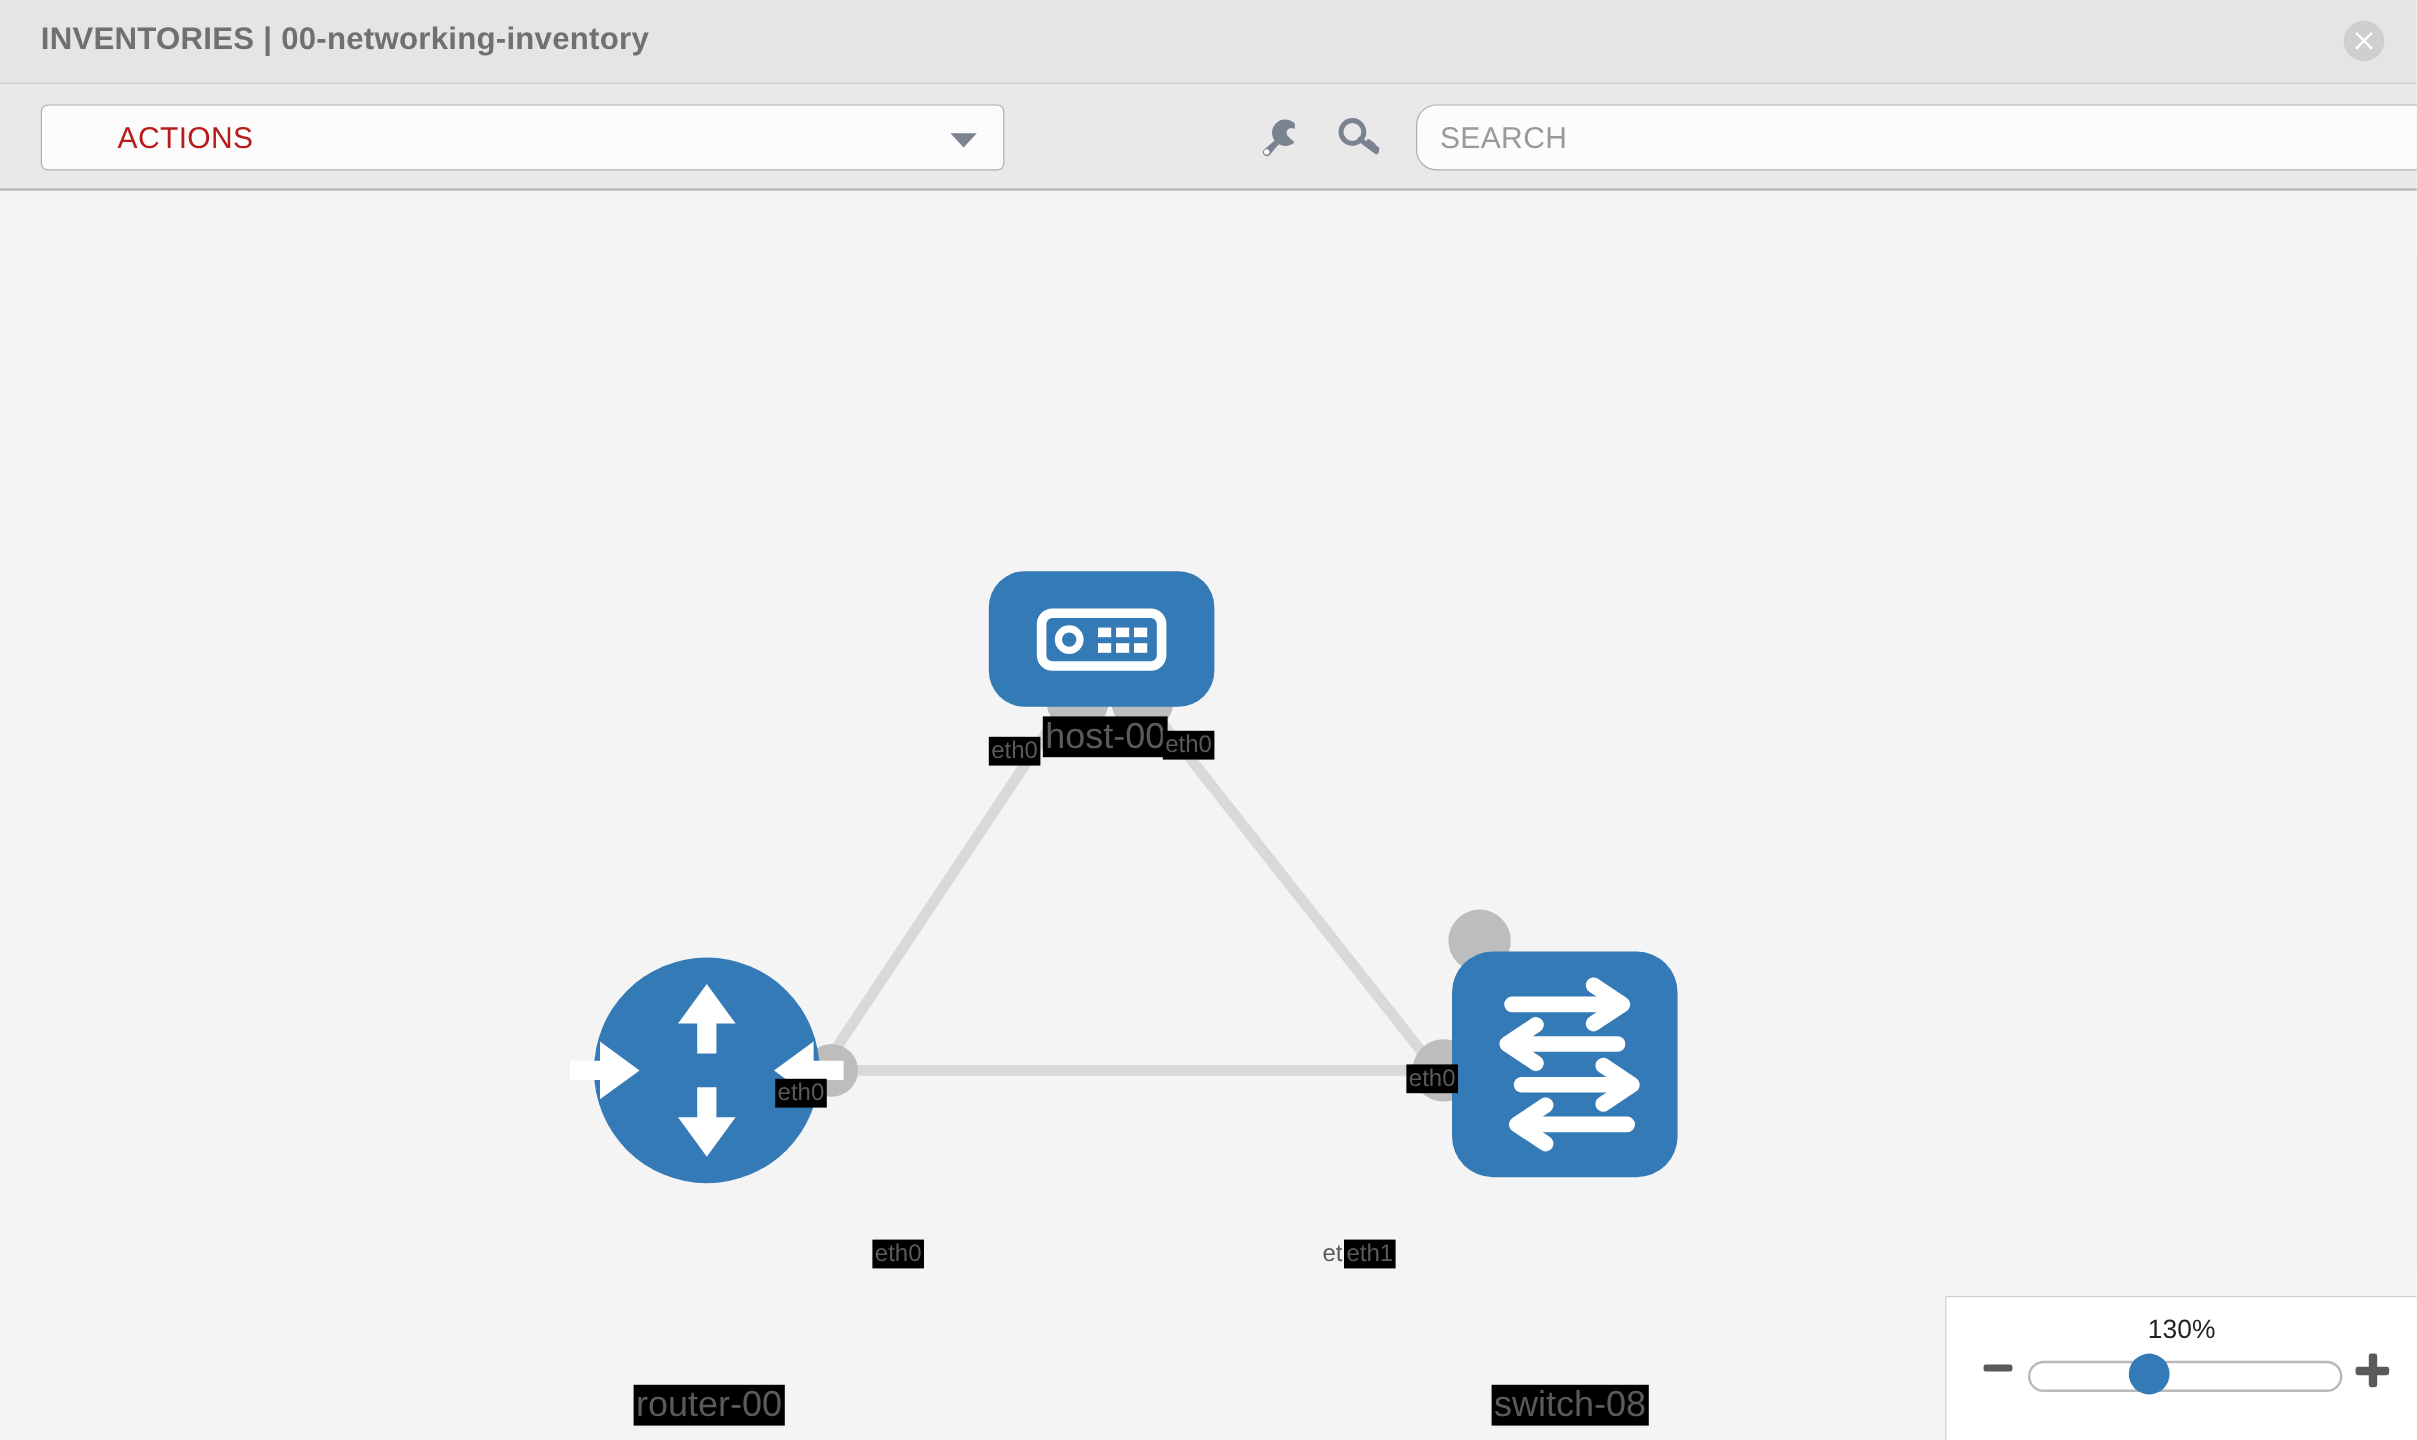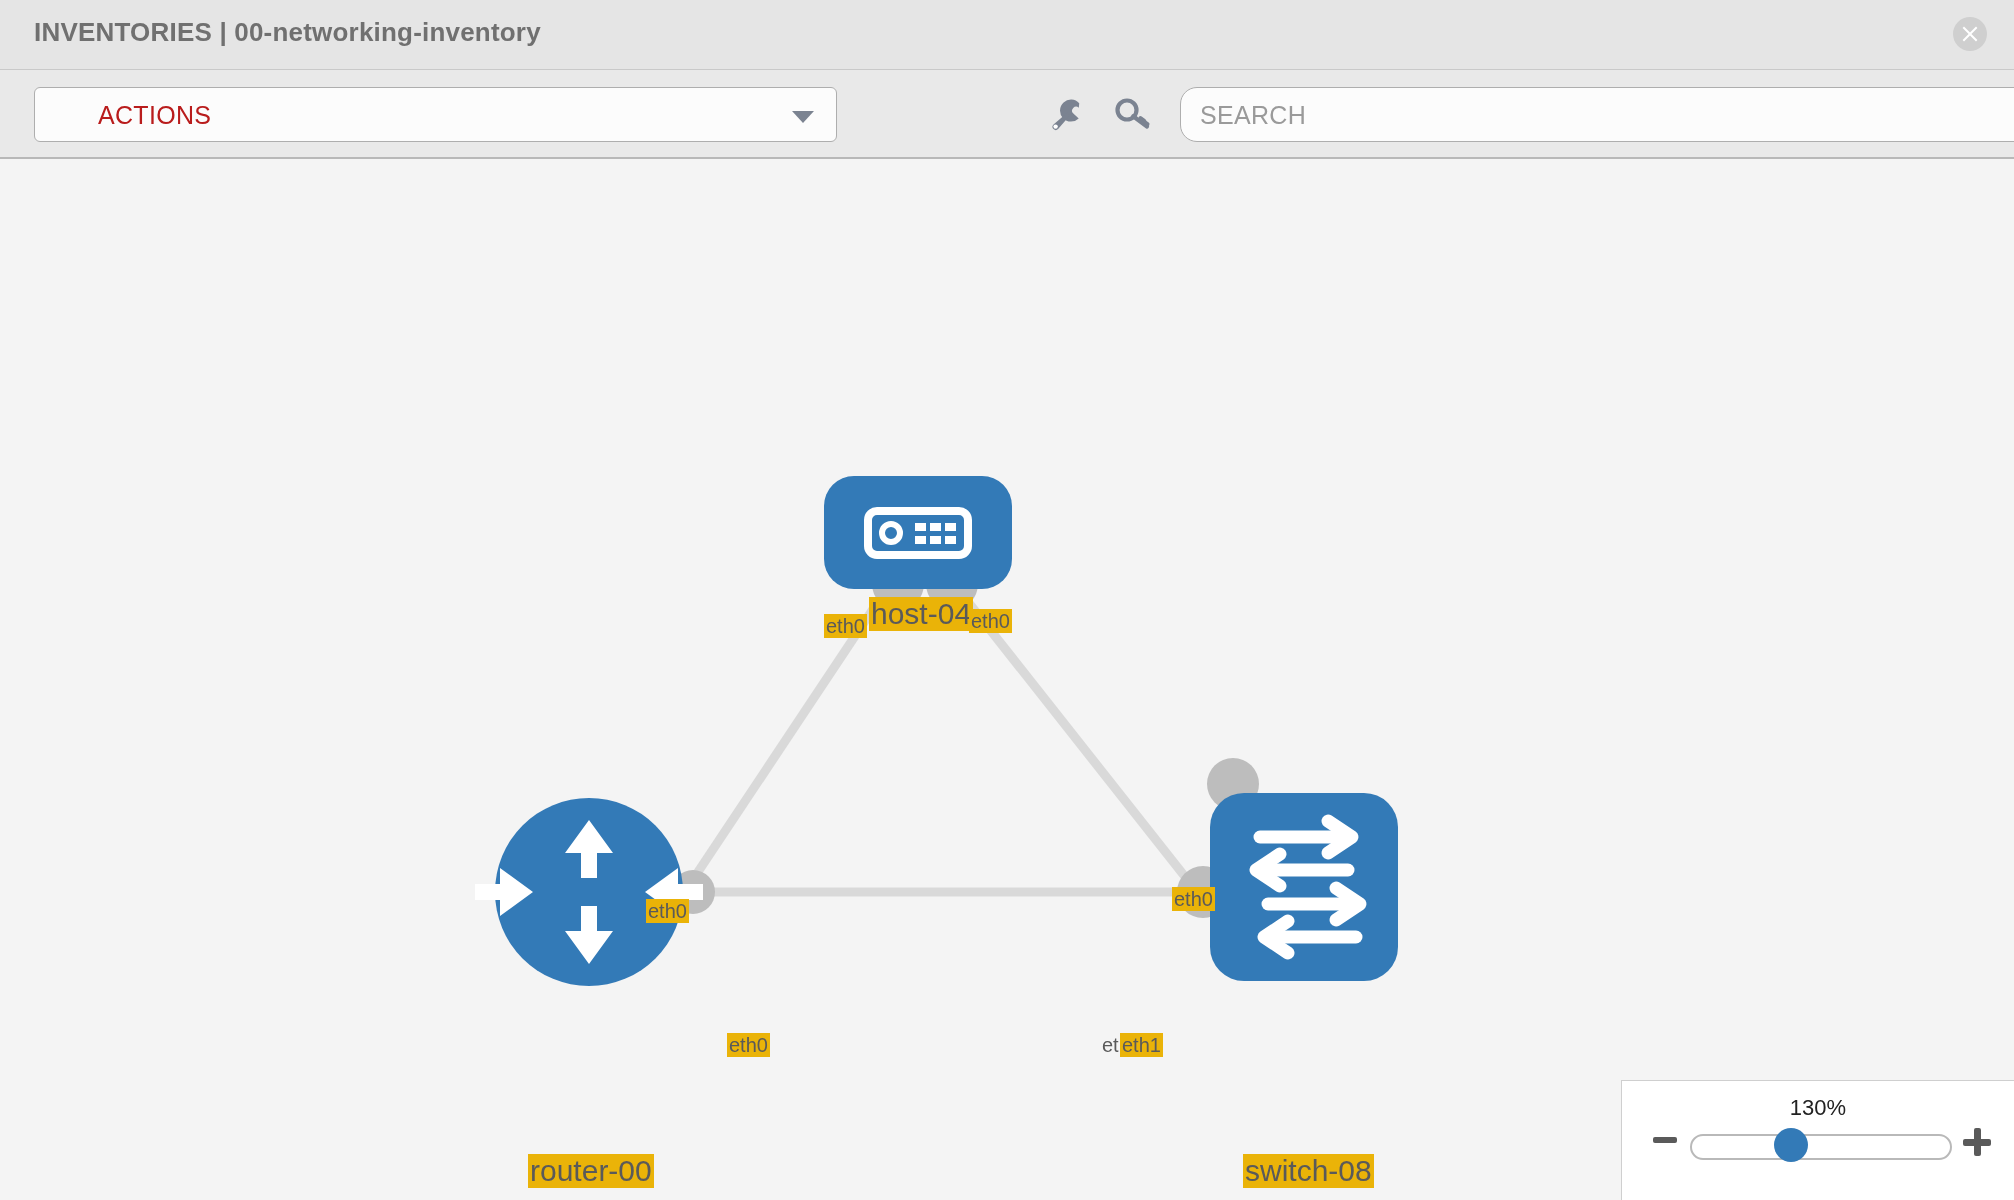--- a/index.html
+++ b/index.html
@@ -109,21 +109,21 @@
     left: 0; top: 159px;
     width: 2014px; height: 1041px;
     background: #f4f4f4;
     overflow: hidden;
   }
   .canvas svg { position: absolute; left: 0; top: 0; }
 
   
   .node-label {
     position: absolute;
-    background: #eab308;
+    background: #000000;
     color: #5a5a5a;
     white-space: nowrap;
     line-height: 1;
     padding: 2px 2px;
   }
   .node-label.big   { font-size: 30px; }
   .node-label.small { font-size: 20px; }
 
   
   .zoom-panel {
@@ -263,21 +263,21 @@
         <path d="M1280 695 L1256 711 L1280 727" stroke="#ffffff" stroke-width="13" stroke-linecap="round" stroke-linejoin="round" fill="none"></path>
 
         <path d="M1268 745 L1348 745" stroke="#ffffff" stroke-width="13" stroke-linecap="round" fill="none"></path>
         <path d="M1336 729 L1360 745 L1336 761" stroke="#ffffff" stroke-width="13" stroke-linecap="round" stroke-linejoin="round" fill="none"></path>
 
         <path d="M1276 778 L1356 778" stroke="#ffffff" stroke-width="13" stroke-linecap="round" fill="none"></path>
         <path d="M1288 762 L1264 778 L1288 794" stroke="#ffffff" stroke-width="13" stroke-linecap="round" stroke-linejoin="round" fill="none"></path>
       </g>
     </svg>
 
-    <div class="node-label big" style="left:869px; top:438px;">host-04</div>
+    <div class="node-label big" style="left:869px; top:438px;">host-00</div>
     <div class="node-label big" style="left:528px; top:995px;">router-00</div>
     <div class="node-label big" style="left:1243px; top:995px;">switch-08</div>
 
     <div class="node-label small" style="left:824px; top:455px;">eth0</div>
     <div class="node-label small" style="left:969px; top:450px;">eth0</div>
     <div class="node-label small" style="left:646px; top:740px;">eth0</div>
     <div class="node-label small" style="left:1172px; top:728px;">eth0</div>
     <div class="node-label small" style="left:727px; top:874px;">eth0</div>
     <div class="node-label small" style="left:1100px; top:874px; background:transparent;">eth</div>
     <div class="node-label small" style="left:1120px; top:874px;text-align:right;">eth1</div>

